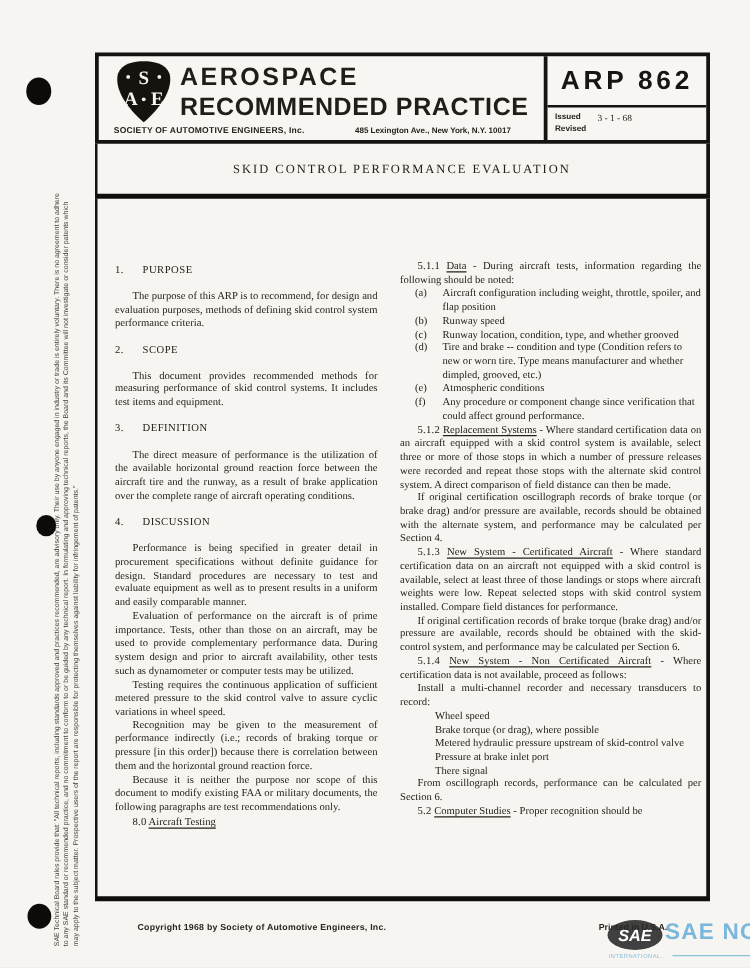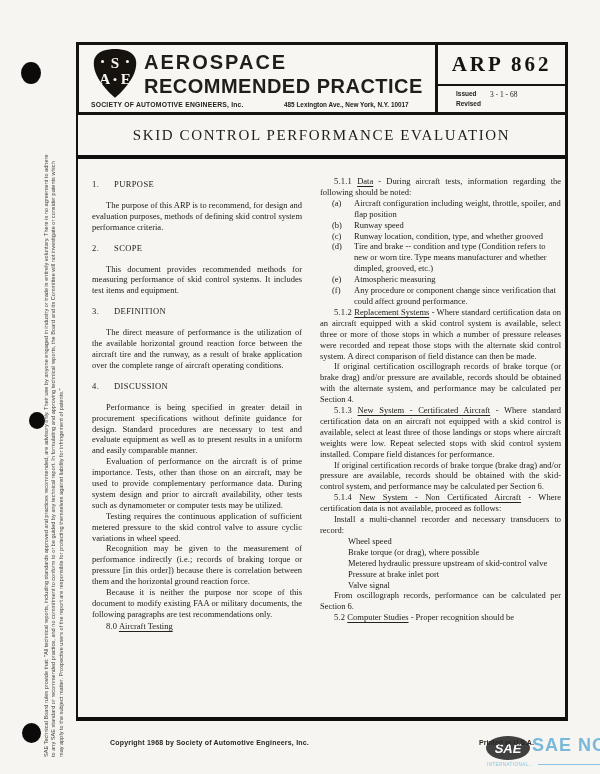--- a/index.html
+++ b/index.html
@@ -43,42 +43,42 @@
   .h-address {
     position:absolute; left:205px; bottom:4px;
     font-family:"Liberation Sans", sans-serif; font-weight:700;
     font-size:6.4px; color:#26221d;
   }
   .header-right {
     flex:0 0 130px; border-left:3px solid #15120f; display:flex; flex-direction:column;
   }
   .arp-num {
     flex:0 0 41px; border-bottom:2px solid #15120f;
-    font-family:Liberation Serif, serif; font-weight:700;
+    font-family:Liberation Sans, sans-serif; font-weight:700;
     font-size:21px; letter-spacing:3px; color:#171411;
     display:flex; align-items:center; justify-content:center;
   }
-  .issue-cell { flex:1; padding:3px 18px; font-family:"Liberation Sans", sans-serif; font-size:6.5px; color:#26221d; }
+  .issue-cell { flex:1; padding:3px 6px; font-family:"Liberation Sans", sans-serif; font-size:6.5px; color:#26221d; }
   .issue-row { display:flex; margin-top:1px; }
   .issue-label { width:34px; font-weight:700; }
   .issue-value { font-family:"Liberation Serif", serif; font-size:7.5px; }
   .title-band {
     position:absolute; left:76px; top:115px; width:492px; height:44px;
     border-left:2px solid #15120f; border-right:3px solid #15120f;
     border-bottom:4px solid #100e0c;
     display:flex; align-items:center; justify-content:center;
   }
-  .doc-title { font-size:15px; letter-spacing:1.6px; color:#211d18;text-align:center; }
+  .doc-title { font-size:10px; letter-spacing:1.6px; color:#211d18;text-align:center; }
   .body-frame {
     position:absolute; left:76px; top:159px; width:492px; height:562px;
     border-left:2px solid #15120f; border-right:3px solid #15120f;
     border-bottom:4px solid #100e0c;
     overflow:hidden; display:flex;
   }
-  .col { font-size:8.5px; line-height:10.9px; color:#26211b; }
+  .col { font-size:8.5px; line-height:10.9px; color:#26211b;margin-top:31px; }
   .col.left  { flex:0 0 232px; padding:20px 8px 0 14px; }
   .col.right { flex:1; padding:17px 4px 0 10px; }
   .sec-head { margin:10px 0 10px; letter-spacing:0.4px; }
   .sec-head.first { margin-top:0; }
   .sec-head .num { display:inline-block; width:22px; }
   .para { text-indent:14px; text-align:justify; }
   .u { text-decoration:underline; text-underline-offset:1.5px; }
   .sn { letter-spacing:0.2px; }
   .li { display:flex; padding-left:12px; }
   .li-tag { flex:0 0 22px; }
@@ -211,21 +211,21 @@
       <div class="li">
         <span class="li-tag">(c)</span>
         <span class="li-text">Runway location, condition, type, and whether grooved</span>
       </div>
       <div class="li">
         <span class="li-tag">(d)</span>
         <span class="li-text">Tire and brake -- condition and type (Condition refers to new or worn tire. Type means manufacturer and whether dimpled, grooved, etc.)</span>
       </div>
       <div class="li">
         <span class="li-tag">(e)</span>
-        <span class="li-text">Atmospheric measuring</span>
+        <span class="li-text">Atmospheric conditions</span>
       </div>
       <div class="li">
         <span class="li-tag">(f)</span>
         <span class="li-text">Any procedure or component change since verification that could affect ground performance.</span>
       </div>
 
       <p class="para">
         <span class="sn">5.1.2</span>
         <span class="u">Replacement Systems</span>
         <span>- Where standard certification data on an aircraft equipped with a skid control system is available, select three or more of those stops in which a number of pressure releases were recorded and repeat those stops with the alternate skid control system. A direct comparison of field distance can then be made.</span>
@@ -242,21 +242,21 @@
       <p class="para">
         <span class="sn">5.1.4</span>
         <span class="u">New System - Non Certificated Aircraft</span>
         <span>- Where certification data is not available, proceed as follows:</span>
       </p>
       <p class="para">Install a multi-channel recorder and necessary transducers to record:</p>
       <div class="rec">Wheel speed</div>
       <div class="rec">Brake torque (or drag), where possible</div>
       <div class="rec">Metered hydraulic pressure upstream of skid-control valve</div>
       <div class="rec">Pressure at brake inlet port</div>
-      <div class="rec">Valve signal</div>
+      <div class="rec">There signal</div>
       <p class="para">From oscillograph records, performance can be calculated per Section 6.</p>
 
       <p class="para">
         <span class="sn">5.2</span>
         <span class="u">Computer Studies</span>
         <span>- Proper recognition should be</span>
       </p>
     </div>
 
   </div>

